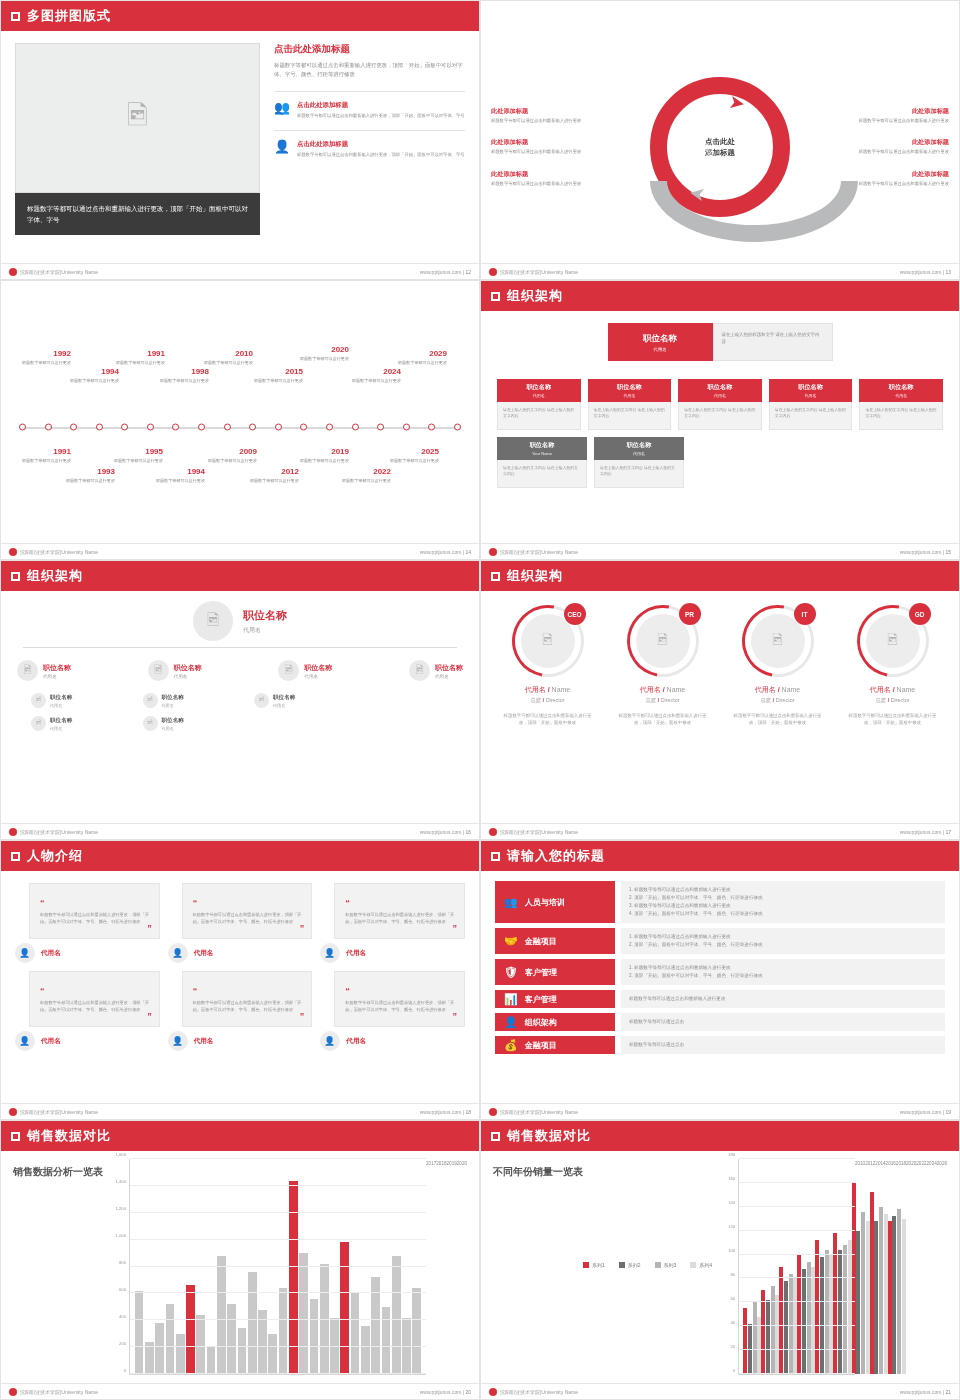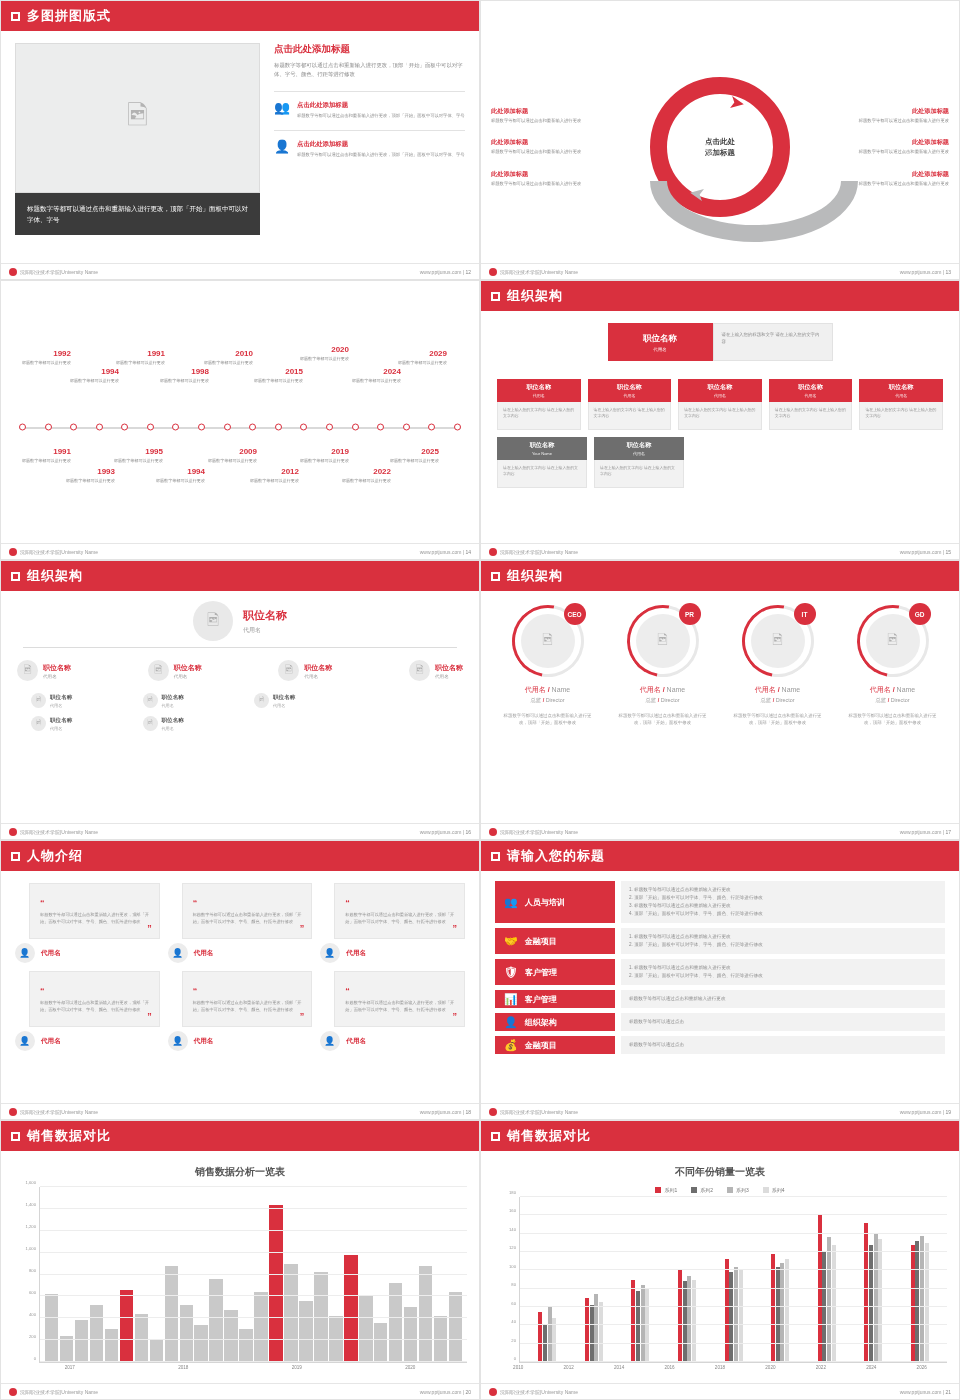--- a/index.html
+++ b/index.html
@@ -219,21 +219,21 @@
     font-size:8px;font-weight:bold;
   }
   .s8-ico { font-size:11px;line-height:1; }
   .s8-cnt {
     flex:1;background:#f2f2f2;
     font-size:4.6px;line-height:1.75;color:#8c8c8c;padding:5px 8px;
     display:flex;flex-direction:column;justify-content:center;
   }
 
   
-  .ch { padding:8px 12px; height:100%; display:flex;flex-direction:column; }
+  .ch { padding:8px 12px; height:100%; display:flex;flex-direction:row; }
   .ch-title { text-align:center;font-size:10px;font-weight:bold;color:#555;margin:6px 0 8px; }
   .ch-legend { display:flex;justify-content:center;gap:14px;font-size:5px;color:#777;margin-bottom:4px; }
   .lg-k { display:flex;align-items:center;gap:3px; }
   .lg-sw { width:6px;height:6px;display:inline-block; }
   .plot { flex:1; display:flex; }
   .yax { width:26px; position:relative; }
   .yax div { position:absolute; right:3px; font-size:4.2px; color:#999; transform:translateY(-50%); }
   .parea { flex:1; position:relative; border-left:1px solid #d5d5d5; border-bottom:1px solid #d5d5d5; }
   .gl { position:absolute;left:0;right:0;height:1px;background:#ededed; }
   .bars { position:absolute;inset:0; display:flex; align-items:flex-end; padding:0 4px; }

